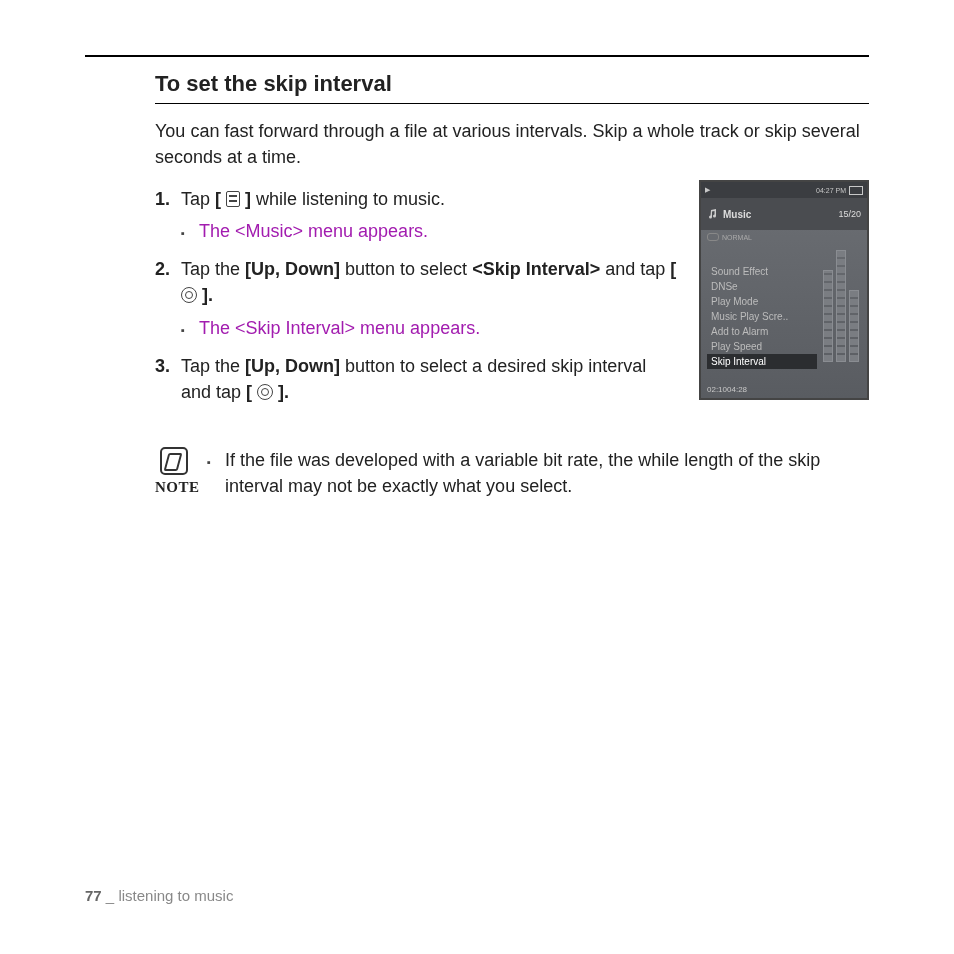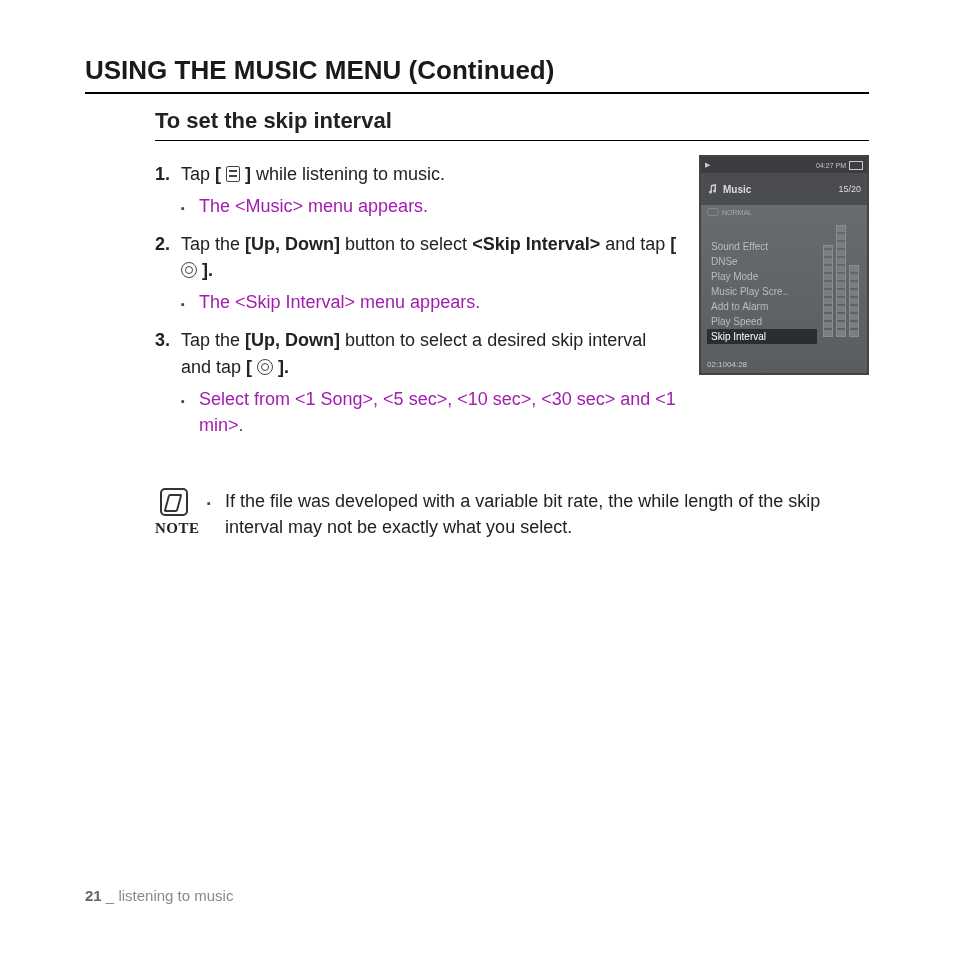--- a/index.html
+++ b/index.html
@@ -268,27 +268,27 @@
   .footer .pg {
     font-weight: bold;
     color: #666;
   }
 </style>
 </head>
 <body>
 
 <div class="page">
 
-  <h1 class="h1">USING THE MUSIC MENU (Continued)</h1>
   <hr class="h1-rule">
 
   <div class="content">
     <h2 class="h2">To set the skip interval</h2>
     <hr class="h2-rule">
 
+    <p class="intro">You can fast forward through a file at various intervals. Skip a whole track or skip several seconds at a time.</p>
 
     <div class="body-row">
       <div class="steps">
 
         <div class="step">
           <div class="num">1.</div>
           <div class="txt">
             <span>Tap </span><b>[ </b><span class="icon-menu"></span><b> ]</b><span> while listening to music.</span>
           </div>
         </div>
@@ -306,24 +306,20 @@
         <div class="sub">
           <div class="bullet"></div>
           <div class="stext">The &lt;Skip Interval&gt; menu appears.</div>
         </div>
 
         <div class="step">
           <div class="num">3.</div>
           <div class="txt">
             <span>Tap the </span><b>[Up, Down]</b><span> button to select a desired skip interval and tap </span><b>[ </b><span class="icon-ring"></span><b> ].</b>
           </div>
-        </div>
-        <div class="sub">
-          <div class="bullet"></div>
-          <div class="stext">Select from &lt;1 Song&gt;, &lt;5 sec&gt;, &lt;10 sec&gt;, &lt;30 sec&gt; and &lt;1 min&gt;.</div>
         </div>
 
       </div>
 
       <div class="device">
         <div class="dev-top">
           <span class="play-ind">▶</span>
           <span>04:27 PM</span>
           <span style="margin-left:3px;display:inline-block;width:12px;height:7px;border:1px solid #c8c8c8;"></span>
         </div>
@@ -367,16 +363,16 @@
       </div>
       <div class="note-body">
         <div class="bullet"></div>
         <div class="ntext">If the file was developed with a variable bit rate, the while length of the skip interval may not be exactly what you select.</div>
       </div>
     </div>
 
   </div>
 
   <div class="footer">
-    <span class="pg">21</span><span> _ </span><span>listening to music</span>
+    <span class="pg">77</span><span> _ </span><span>listening to music</span>
   </div>
 
 </div>
 
 </body></html>

